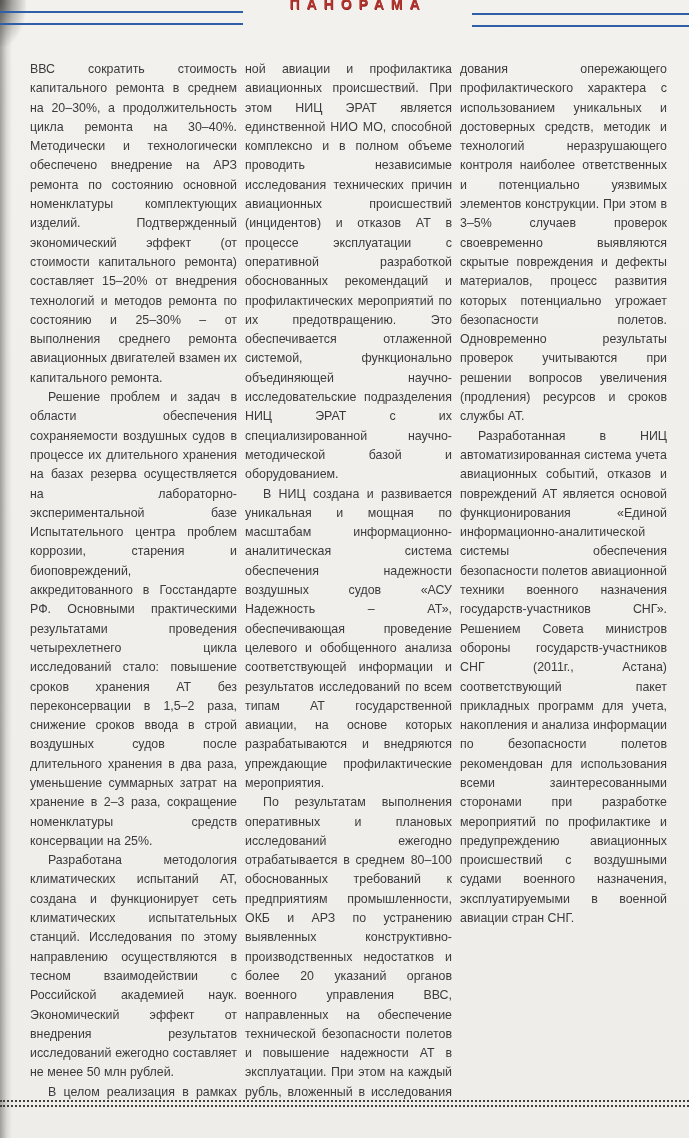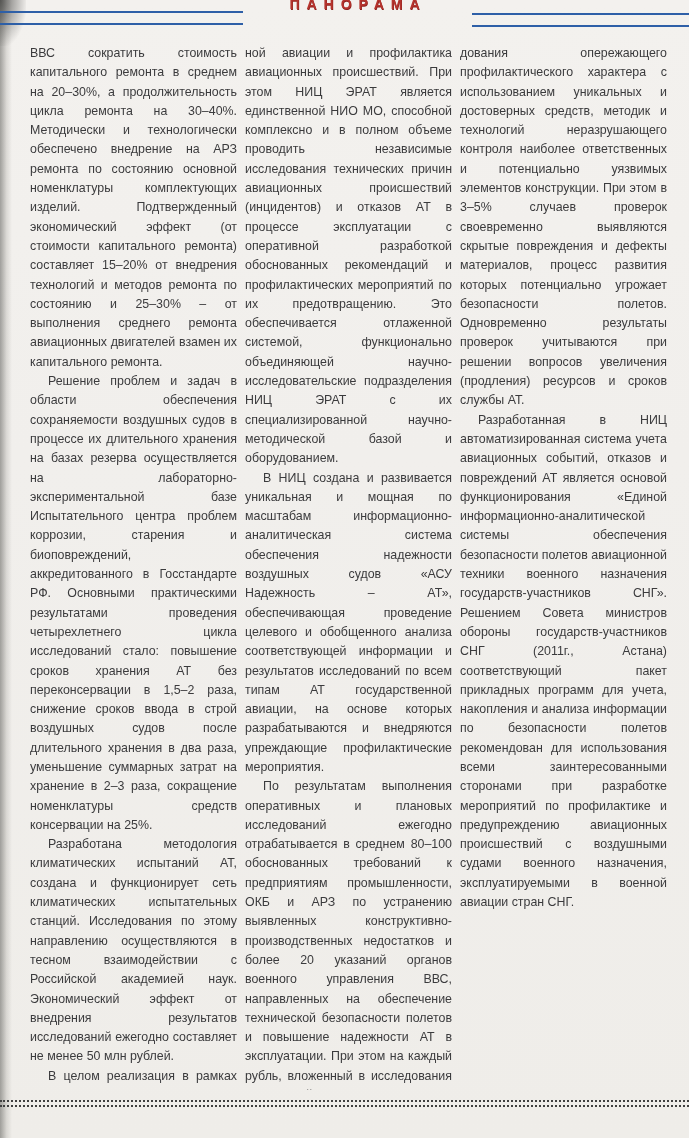--- a/index.html
+++ b/index.html
@@ -49,20 +49,21 @@
   }
   
   .columns{
     position:absolute;left:30px;top:44px;width:637px;height:1046px;
     display:flex;gap:8px;
   }
   .col{
     width:207px;height:100%;overflow:hidden;
     font-size:12.4px;line-height:19.3px;
     text-align:justify;
+    margin-top:16px;
   }
   .col p{margin:0;}
   .col p.indent{text-indent:18px;}
   
   .dotted-rule{
     position:absolute;left:0;right:0;top:1100px;height:3px;
     border-top:2px dotted #3f3f3f;
     border-bottom:2px dotted #3f3f3f;
   }
 </style>

